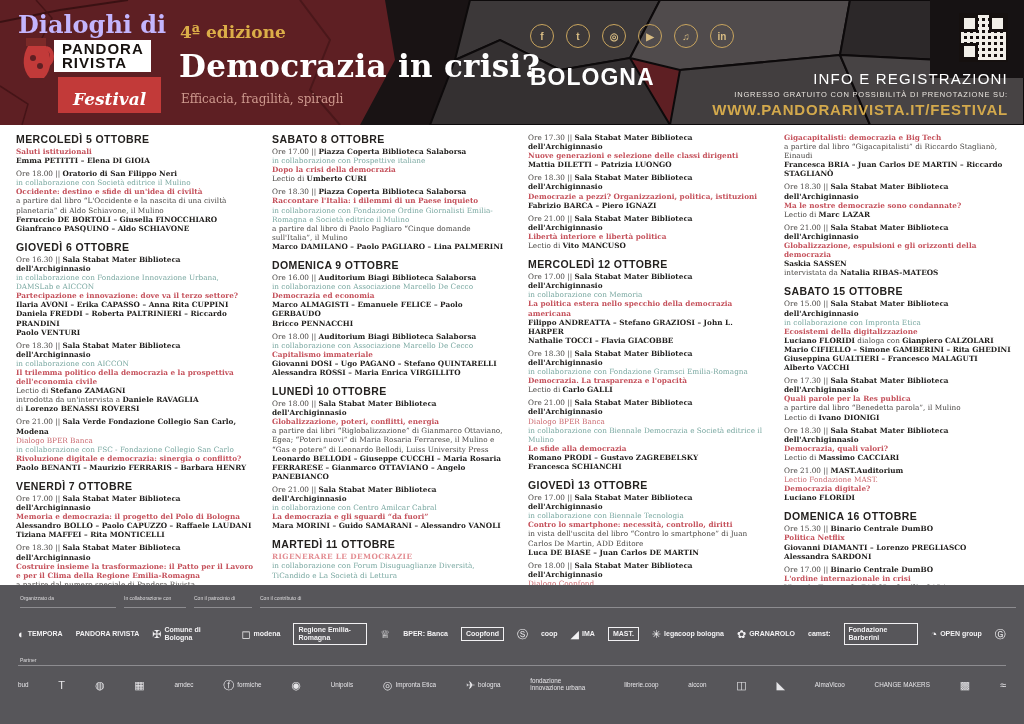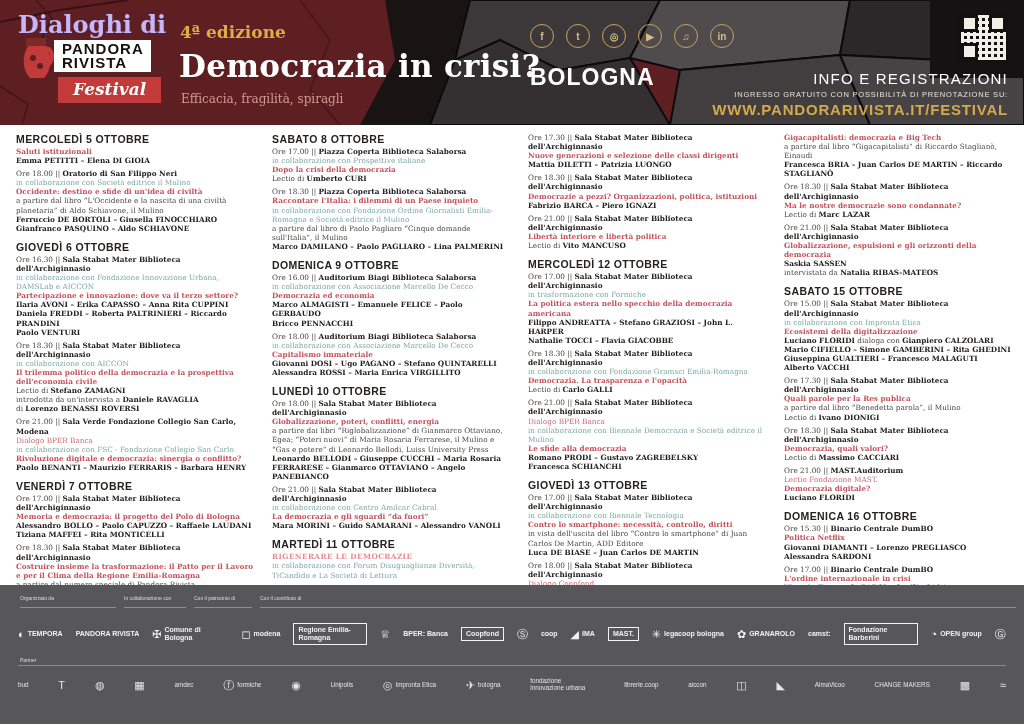--- a/index.html
+++ b/index.html
@@ -11,21 +11,21 @@
   .header svg.cracks{position:absolute;left:0;top:0;}
   .logo-block{position:absolute;left:18px;top:12px;width:150px;}
   .logo-line1{font-family:"DejaVu Serif",serif;font-weight:700;color:#c4b5fd;font-size:24px;line-height:26px;}
   .brand-box{position:relative;display:inline-block;background:#fff;margin-left:36px;margin-top:2px;
              padding:2px 7px 2px 8px;}
   .brand-box .bword{font-family:"Liberation Sans",sans-serif;font-weight:700;color:#17120f;
                     font-size:15px;line-height:14px;letter-spacing:1px;}
   .jug{position:absolute;left:-36px;top:-8px;}
   .festival-box{display:inline-block;background:#c23a39;color:#fff;margin-left:40px;margin-top:5px;
                 font-family:"DejaVu Serif",serif;font-style:italic;font-weight:700;
-                font-size:17px;padding:2px 15px 4px;}
+                font-size:17px;padding:12px 15px 4px;}
   .edition{position:absolute;left:180px;top:22px;color:#dcae48;font-family:"DejaVu Serif",serif;
            font-weight:700;font-size:17px;}
   .main-title{position:absolute;left:179px;top:48px;color:#fff;font-family:"DejaVu Serif",serif;
               font-weight:700;font-size:31px;letter-spacing:.3px;}
   .subtitle{position:absolute;left:181px;top:92px;color:#cf9a8f;font-size:12px;}
   .social-row{position:absolute;left:530px;top:24px;display:flex;gap:12px;}
   .social{width:22px;height:22px;border:1px solid #c9a55e;border-radius:50%;color:#d8bc83;
           display:flex;align-items:center;justify-content:center;
           font-family:"Liberation Sans",sans-serif;font-weight:700;font-size:10px;}
   .city-block{position:absolute;left:530px;top:64px;color:#fff;font-family:"Liberation Sans",sans-serif;
@@ -273,21 +273,21 @@
         <div class="line line-names"><span>Fabrizio BARCA – Piero IGNAZI</span></div>
       </div>
       <div class="event">
         <div class="line line-time"><span>Ore 21.00 || </span><b>Sala Stabat Mater Biblioteca dell'Archiginnasio</b></div>
         <div class="line line-title"><span>Libertà interiore e libertà politica</span></div>
         <div class="line line-note"><span>Lectio di </span><b>Vito MANCUSO</b><span></span></div>
       </div>
       <div class="day">MERCOLEDÌ 12 OTTOBRE</div>
       <div class="event">
         <div class="line line-time"><span>Ore 17.00 || </span><b>Sala Stabat Mater Biblioteca dell'Archiginnasio</b></div>
-        <div class="line line-collab"><span>in trasformazione con Formiche</span></div>
+        <div class="line line-collab"><span>in collaborazione con Memoria</span></div>
         <div class="line line-title"><span>La politica estera nello specchio della democrazia americana</span></div>
         <div class="line line-names"><span>Filippo ANDREATTA – Stefano GRAZIOSI – John L. HARPER</span></div>
         <div class="line line-names"><span>Nathalie TOCCI – Flavia GIACOBBE</span></div>
       </div>
       <div class="event">
         <div class="line line-time"><span>Ore 18.30 || </span><b>Sala Stabat Mater Biblioteca dell'Archiginnasio</b></div>
         <div class="line line-collab"><span>in collaborazione con Fondazione Gramsci Emilia-Romagna</span></div>
         <div class="line line-title"><span>Democrazia. La trasparenza e l'opacità</span></div>
         <div class="line line-note"><span>Lectio di </span><b>Carlo GALLI</b><span></span></div>
       </div>

